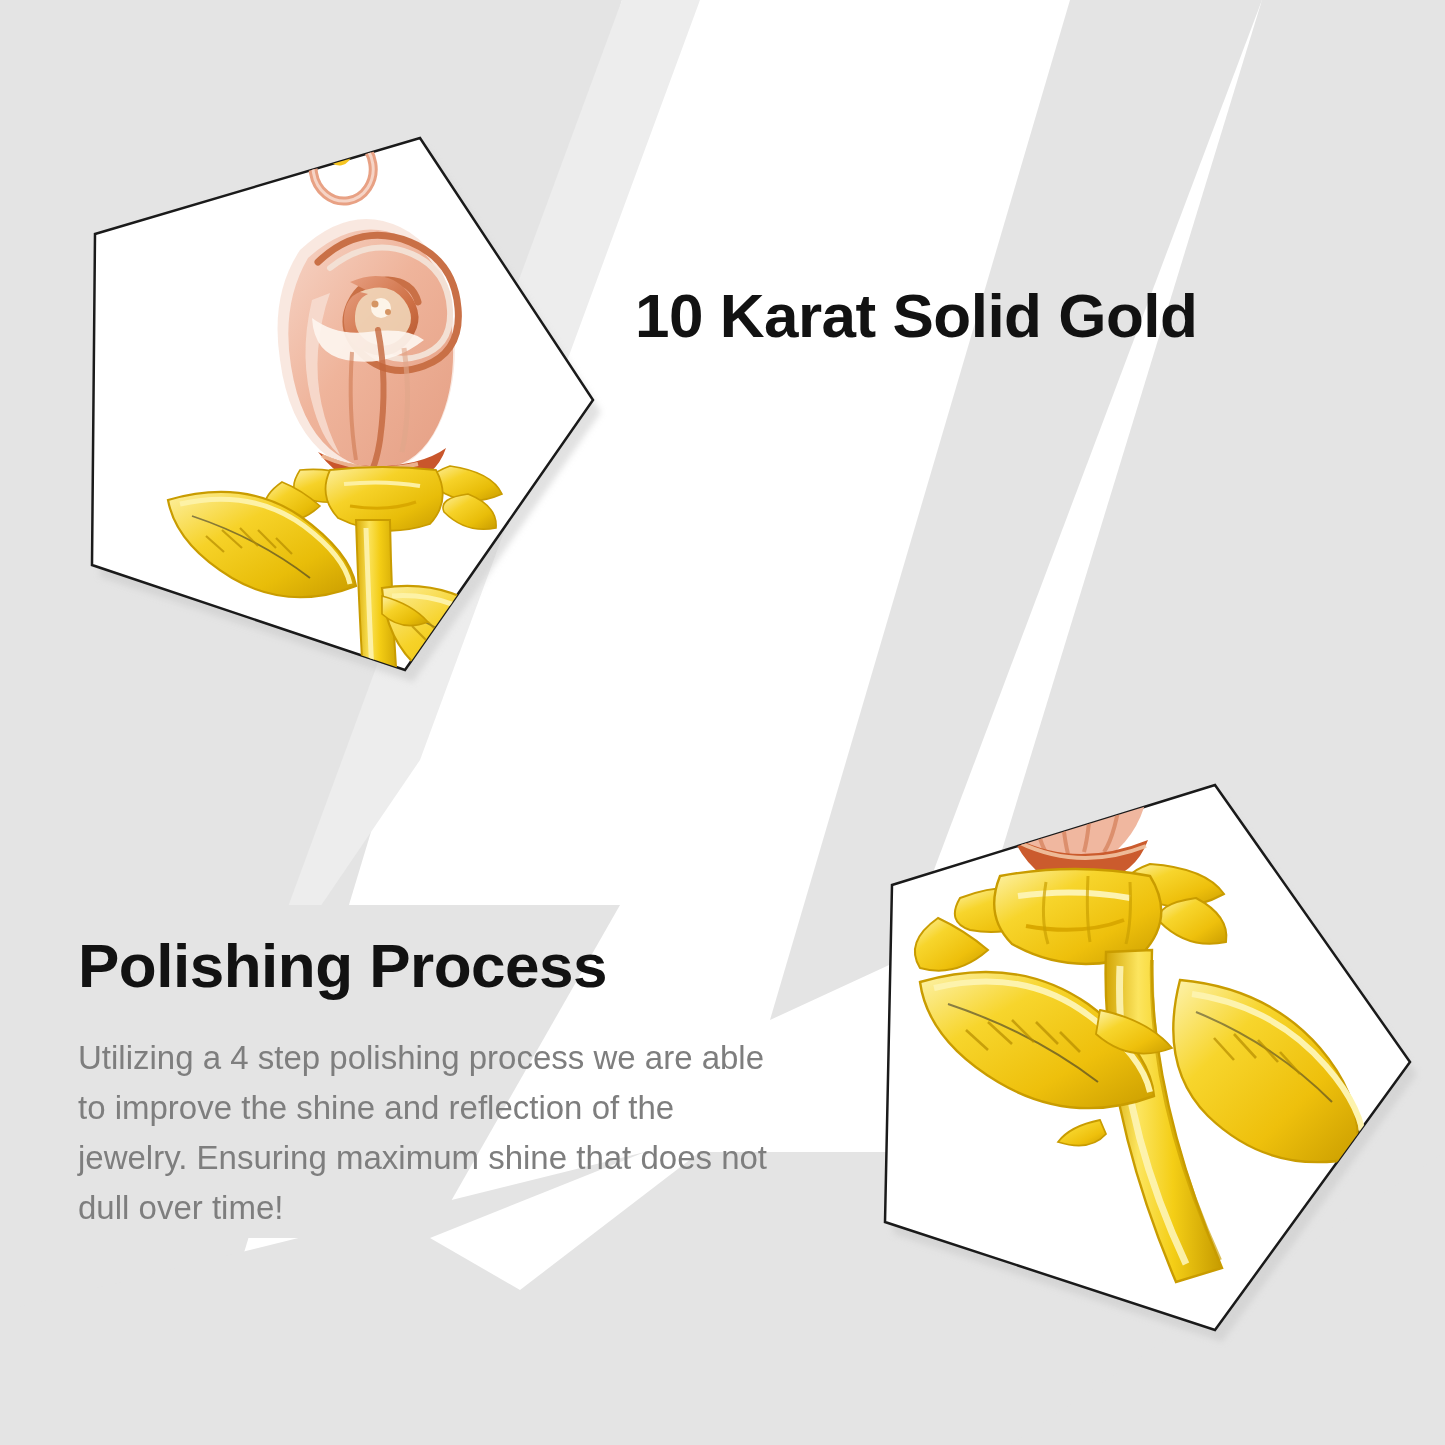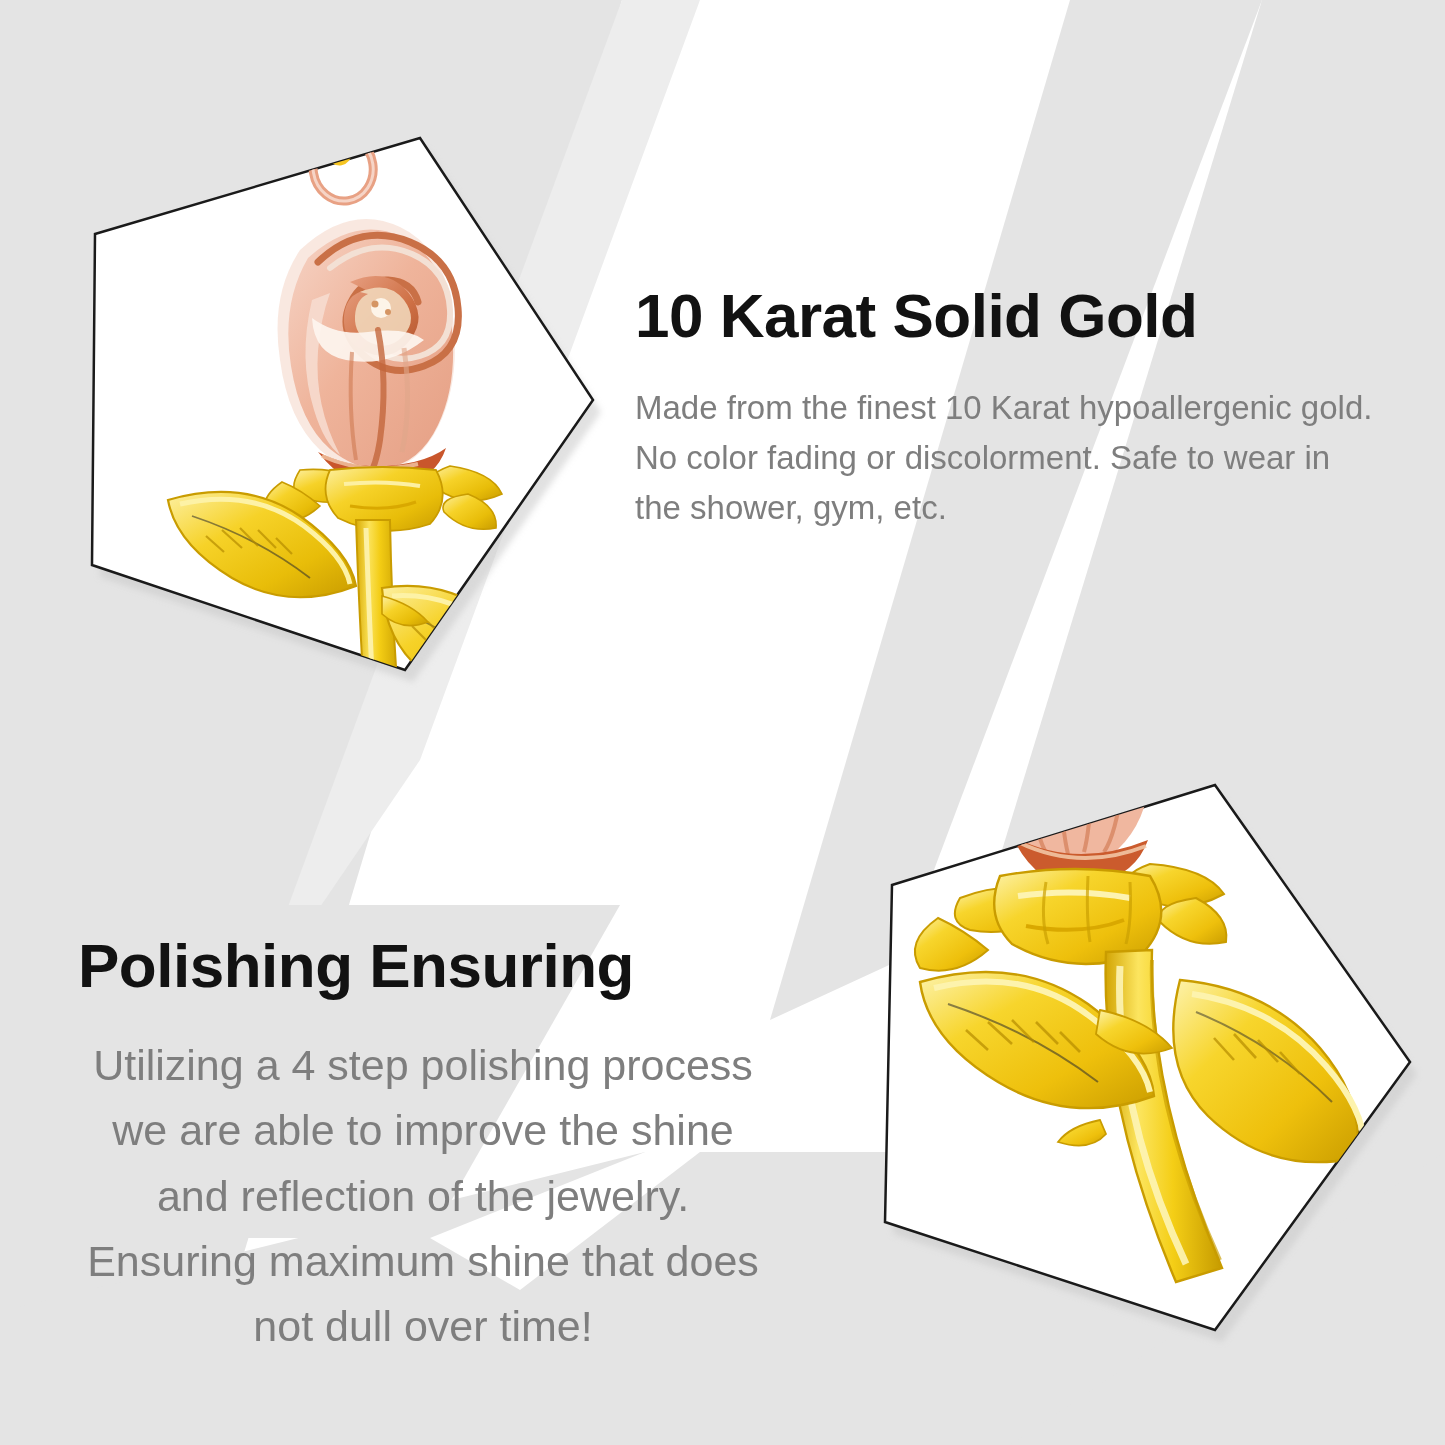--- a/index.html
+++ b/index.html
@@ -57,25 +57,24 @@
     margin-top: 36px;
     width: 740px;
   }
   #block-polish {
     left: 78px;
     top: 935px;
     width: 700px;
   }
   #block-polish .headline { font-size: 62px; line-height: 1.0; }
   #block-polish .body-copy {
-    font-size: 43px;
+    font-size: 33px;
     line-height: 1.52;
     margin-top: 36px;
     width: 690px;
-    text-align: center;
   }
 </style>
 </head>
 <body>
 
 <div id="stage">
 
   <svg class="bg-layer" viewBox="0 0 1445 1445">
     <rect x="0" y="0" width="1445" height="1445" fill="#e4e4e4"></rect>
 
@@ -263,21 +262,20 @@
         <path d="M1214 1038 l20 22 M1234 1034 l22 24 M1258 1040 l20 22 M1280 1052 l20 22" fill="none" stroke="#b58c00" stroke-width="2.6" opacity="0.7"></path>
       </g>
 
       <path d="M1100 1010 q48 10 72 38 q-42 16 -76 -14 z" fill="url(#goldFill2)" stroke="#c99c00" stroke-width="1.8"></path>
       <path d="M1100 1120 q-30 6 -42 22 q32 10 48 -8 z" fill="url(#goldFill2)" stroke="#c99c00" stroke-width="1.8"></path>
     </g>
   </svg>
 
   <div id="block-gold" class="text-block">
     <h2 class="headline">10 Karat Solid Gold</h2>
-    <p class="body-copy">Made from the finest 10 Karat hypoallergenic gold. No color fading or discolorment. Safe to wear in the shower, gym, etc.</p>
   </div>
 
   <div id="block-polish" class="text-block">
-    <h2 class="headline">Polishing Ensuring</h2>
+    <h2 class="headline">Polishing Process</h2>
     <p class="body-copy">Utilizing a 4 step polishing process we are able to improve the shine and reflection of the jewelry. Ensuring maximum shine that does not dull over time!</p>
   </div>
 
 </div>
 
 </body></html>

